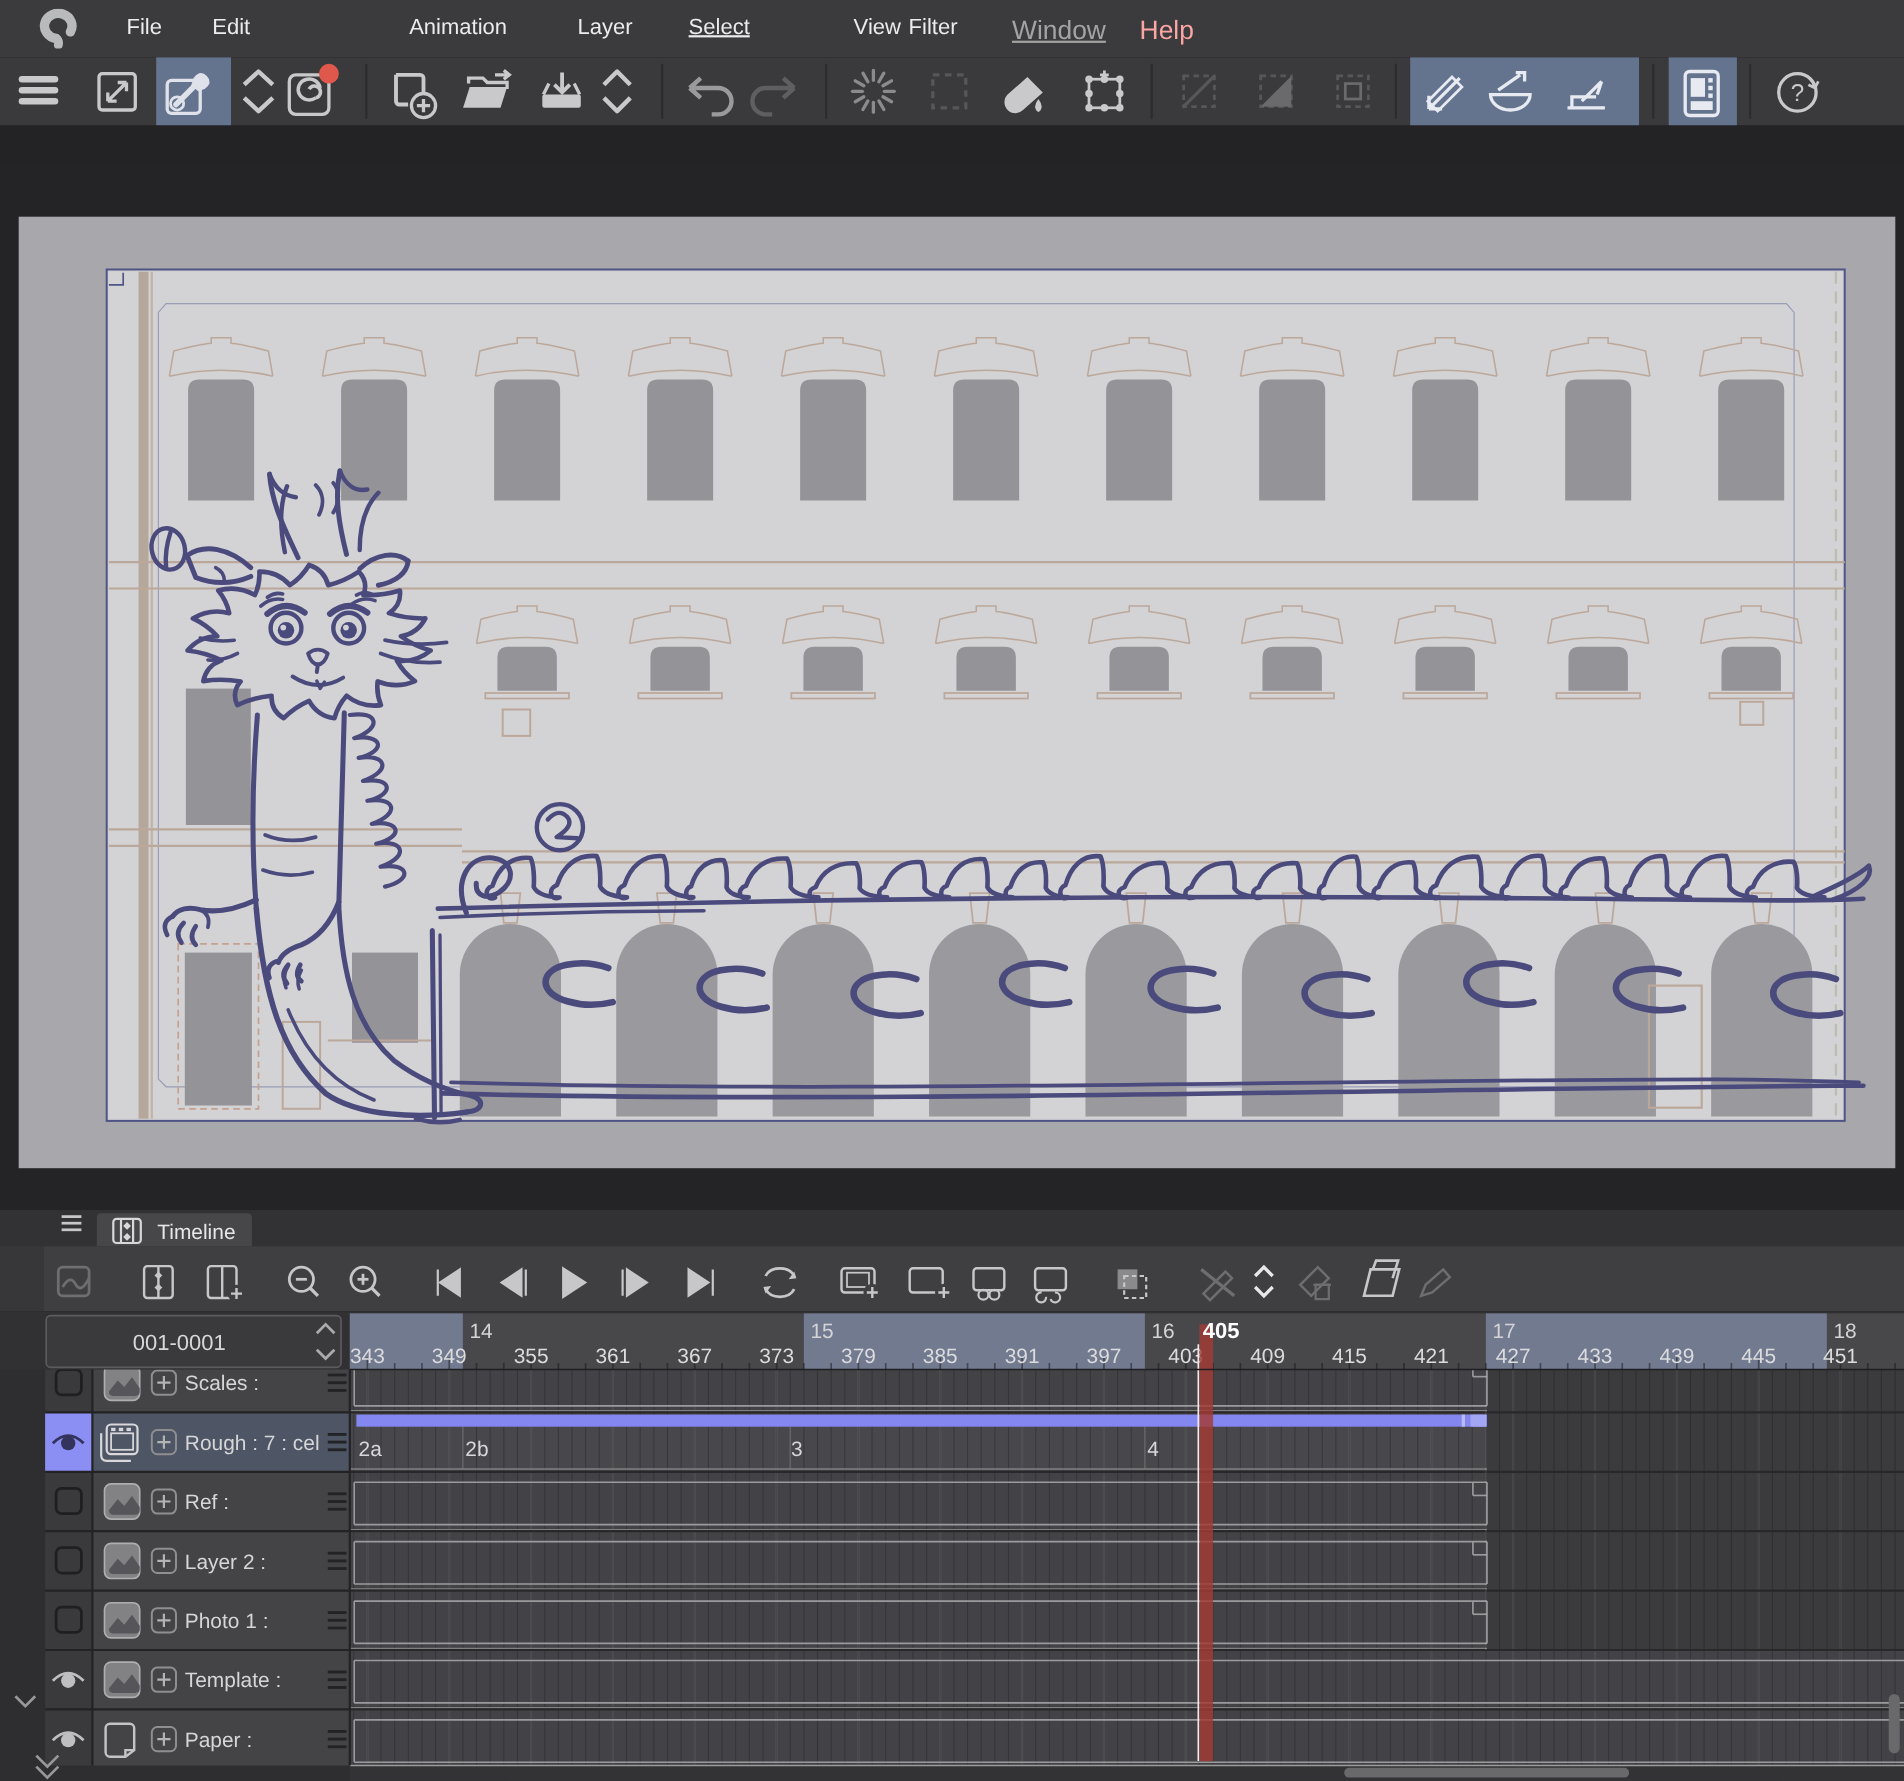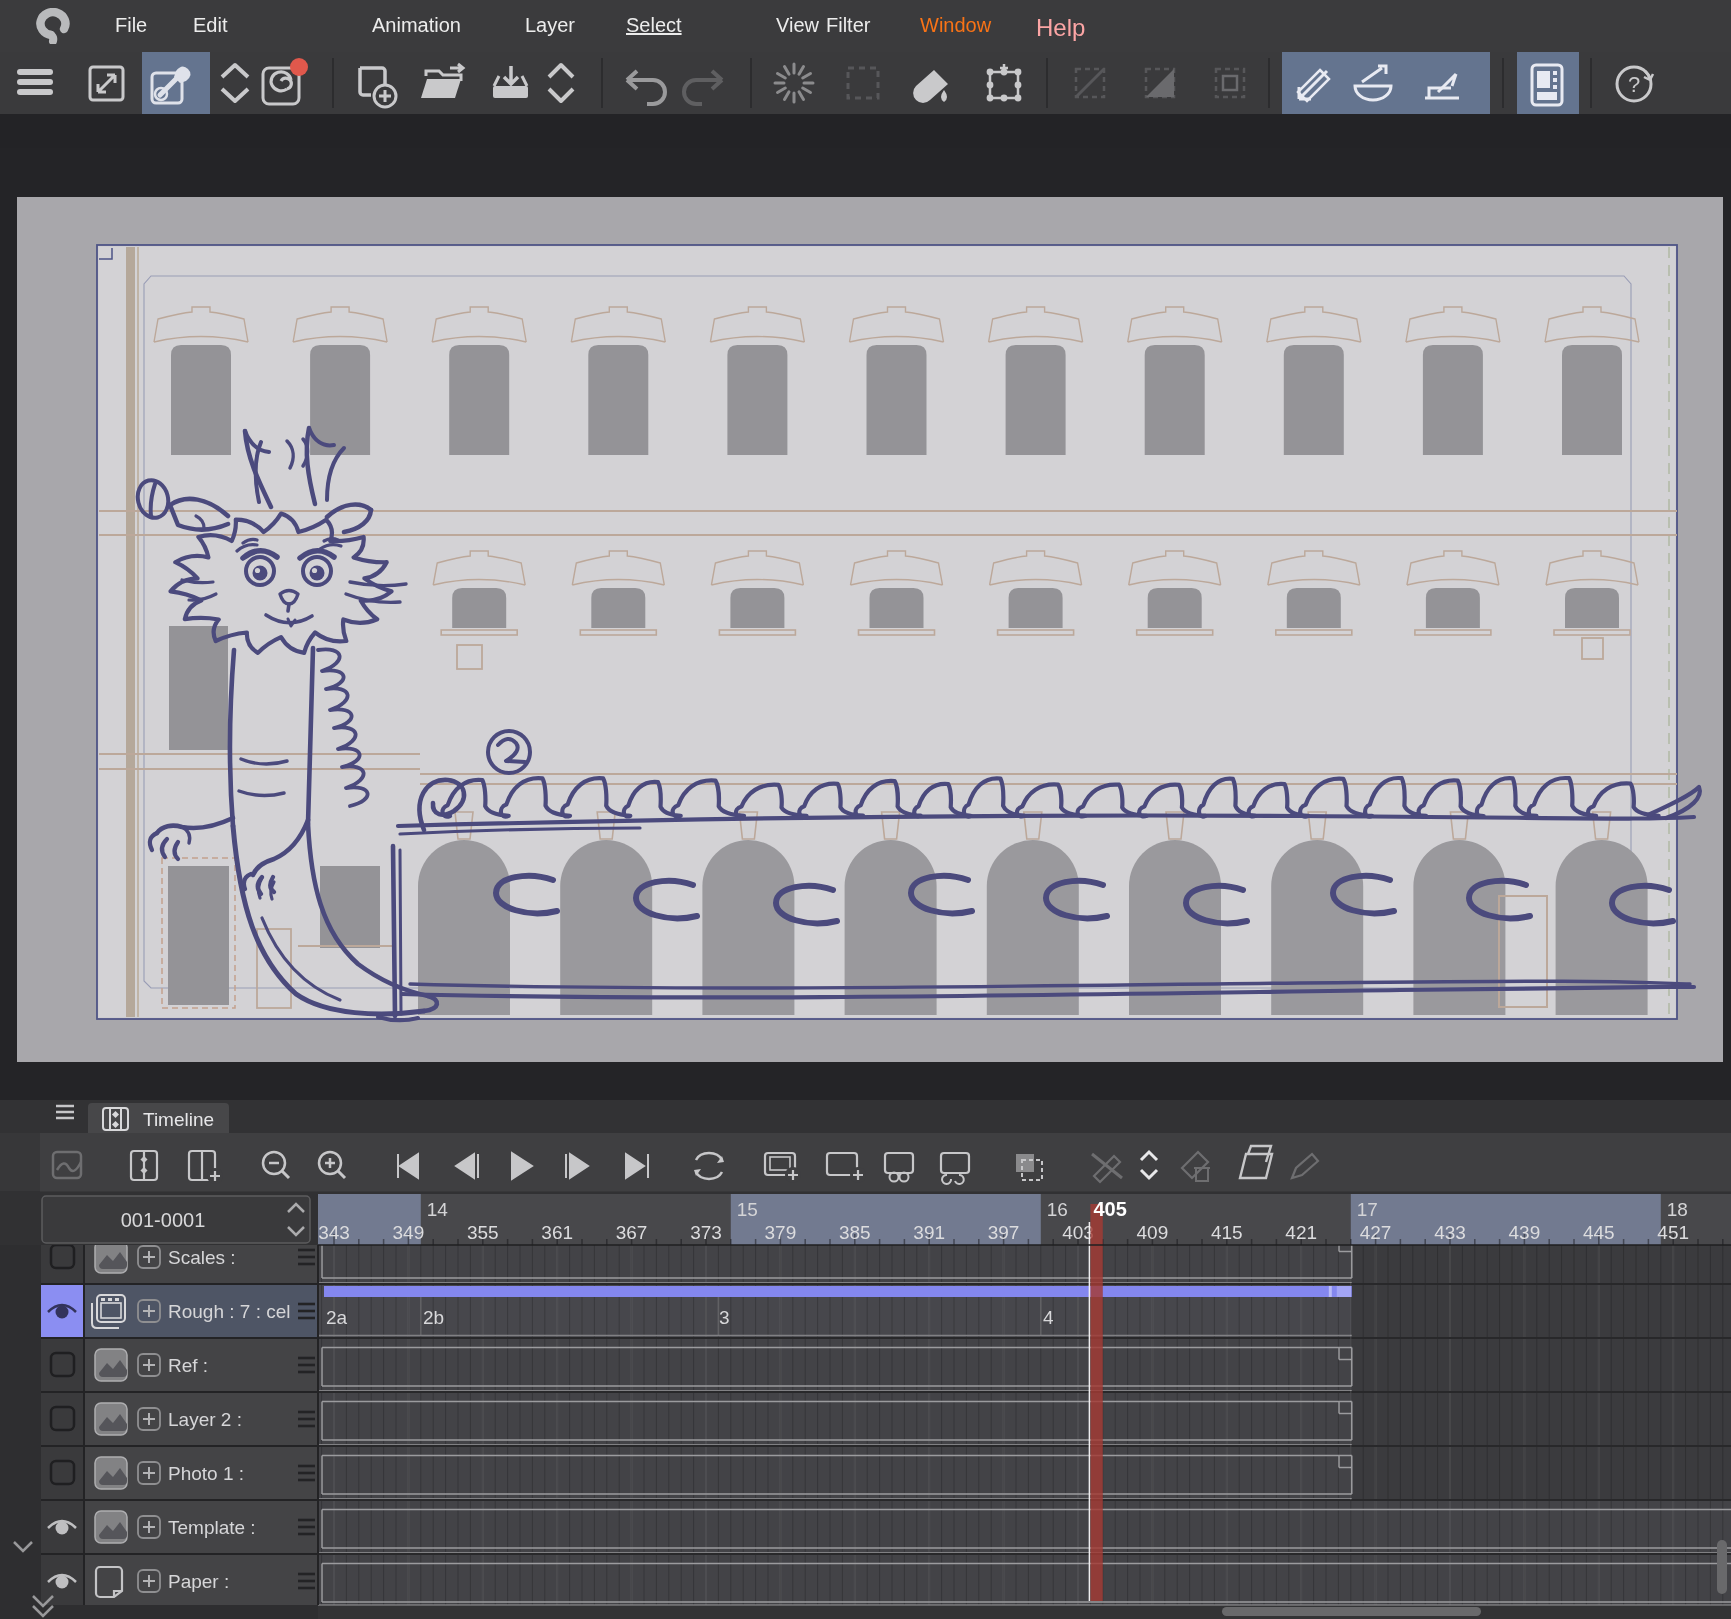--- a/index.html
+++ b/index.html
@@ -13,21 +13,21 @@
 <path d="M 17,27 q 3,2 2,6" fill="none" stroke="#b9babc" stroke-width="8" stroke-linecap="round"></path>
       </svg>
       <div class="abs" style="left:115px;top:14px;font-size:20px;color:#ececec;">File</div>
       <div class="abs" style="left:193px;top:14px;font-size:20px;color:#ececec;">Edit</div>
       <div class="abs" style="left:274px;top:14px;font-size:20px;color:#ececec;margin-top:44px;">Story</div>
       <div class="abs" style="left:372px;top:14px;font-size:20px;color:#ececec;">Animation</div>
       <div class="abs" style="left:525px;top:14px;font-size:20px;color:#ececec;">Layer</div>
       <div class="abs" style="left:626px;top:14px;font-size:20px;color:#ececec;text-decoration:underline;">Select</div>
       <div class="abs" style="left:736px;top:14px;font-size:20px;color:#ececec;margin-left:40px;">View</div>
       <div class="abs" style="left:826px;top:14px;font-size:20px;color:#ececec;">Filter</div>
-      <div class="abs" style="left:920px;top:14px;font-size:20px;color:#f97316;">Window</div>
+      <div class="abs" style="left:920px;top:14px;font-size:24px;color:#a3a3a3;text-decoration:underline;">Window</div>
       <div class="abs" style="left:1036px;top:14px;font-size:24px;color:#fca5a5;">Help</div>
     </div>
     <svg class="abs" style="left:0;top:52px" width="1731" height="62" viewBox="0 0 1731 62">
       <rect x="0" y="0" width="1731" height="62" fill="#3a3a3c"></rect>
       <rect x="142" y="0" width="68" height="62" fill="#64748f"></rect>
       <rect x="1282" y="0" width="208" height="62" fill="#64748f"></rect>
       <rect x="1517" y="0" width="62" height="62" fill="#64748f"></rect>
       <rect x="332" y="6" width="2" height="50" fill="#2c2c2e"></rect>
       <rect x="601" y="6" width="2" height="50" fill="#2c2c2e"></rect>
       <rect x="750" y="6" width="2" height="50" fill="#2c2c2e"></rect>

